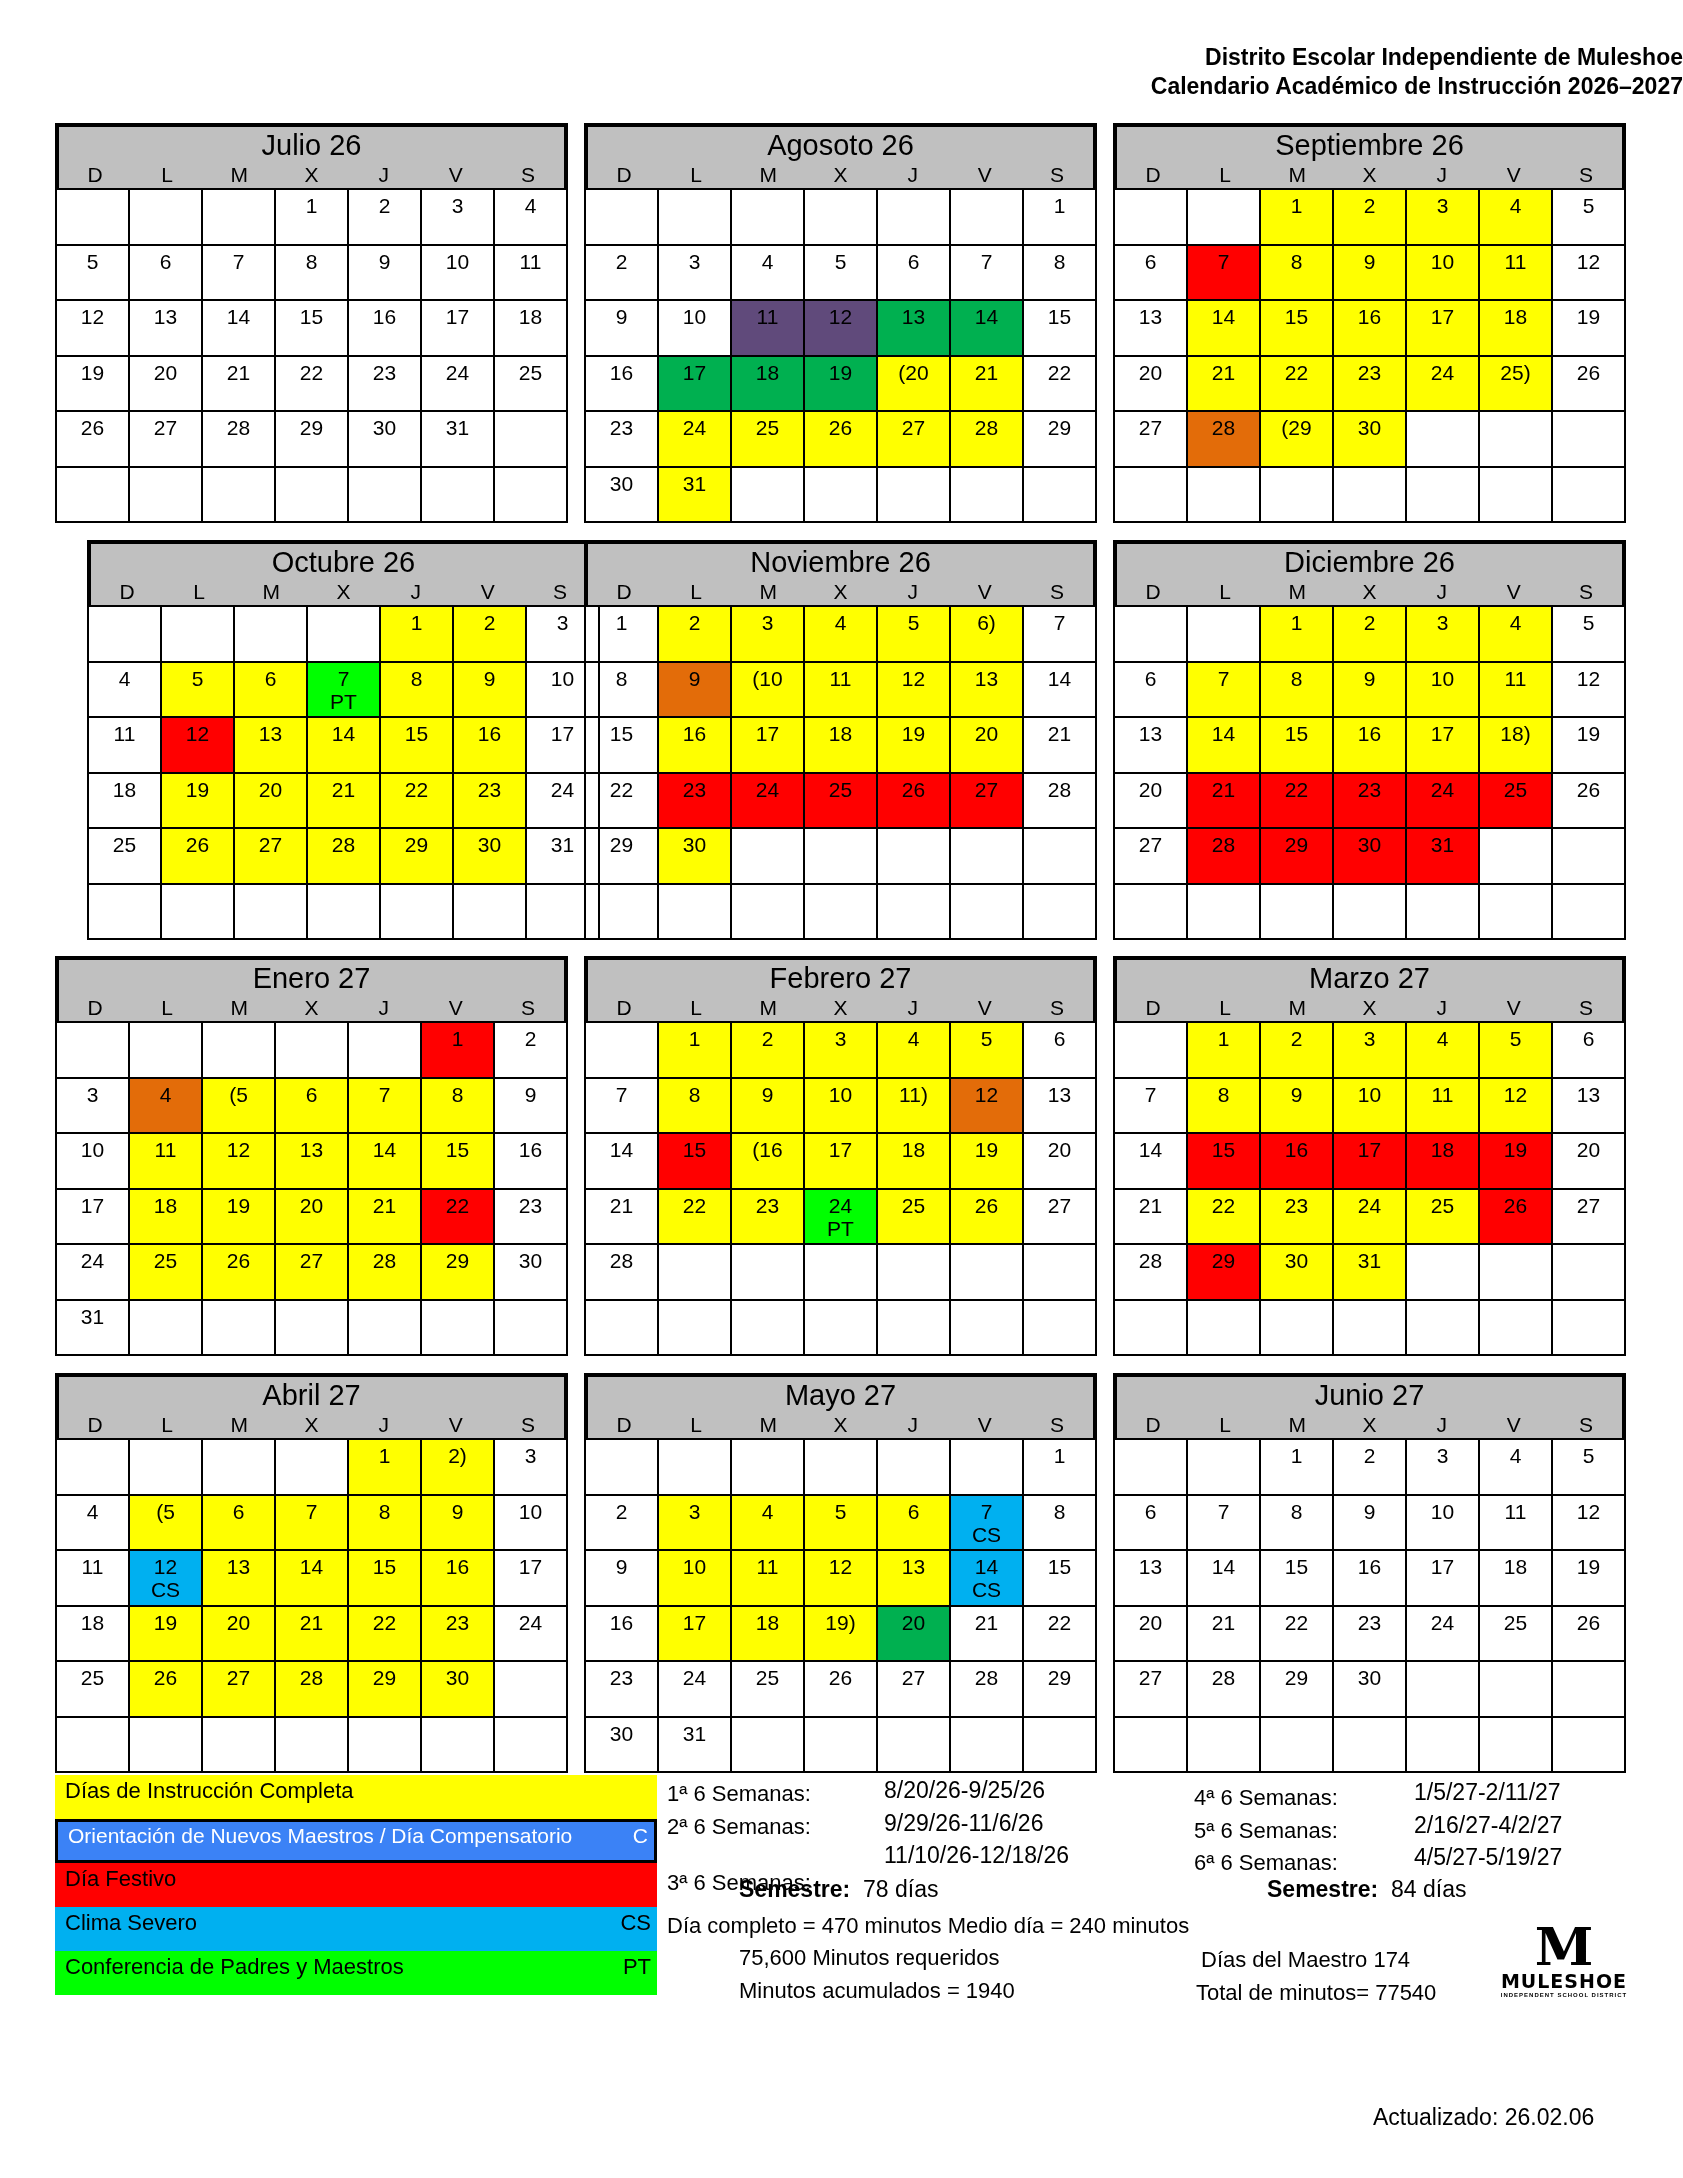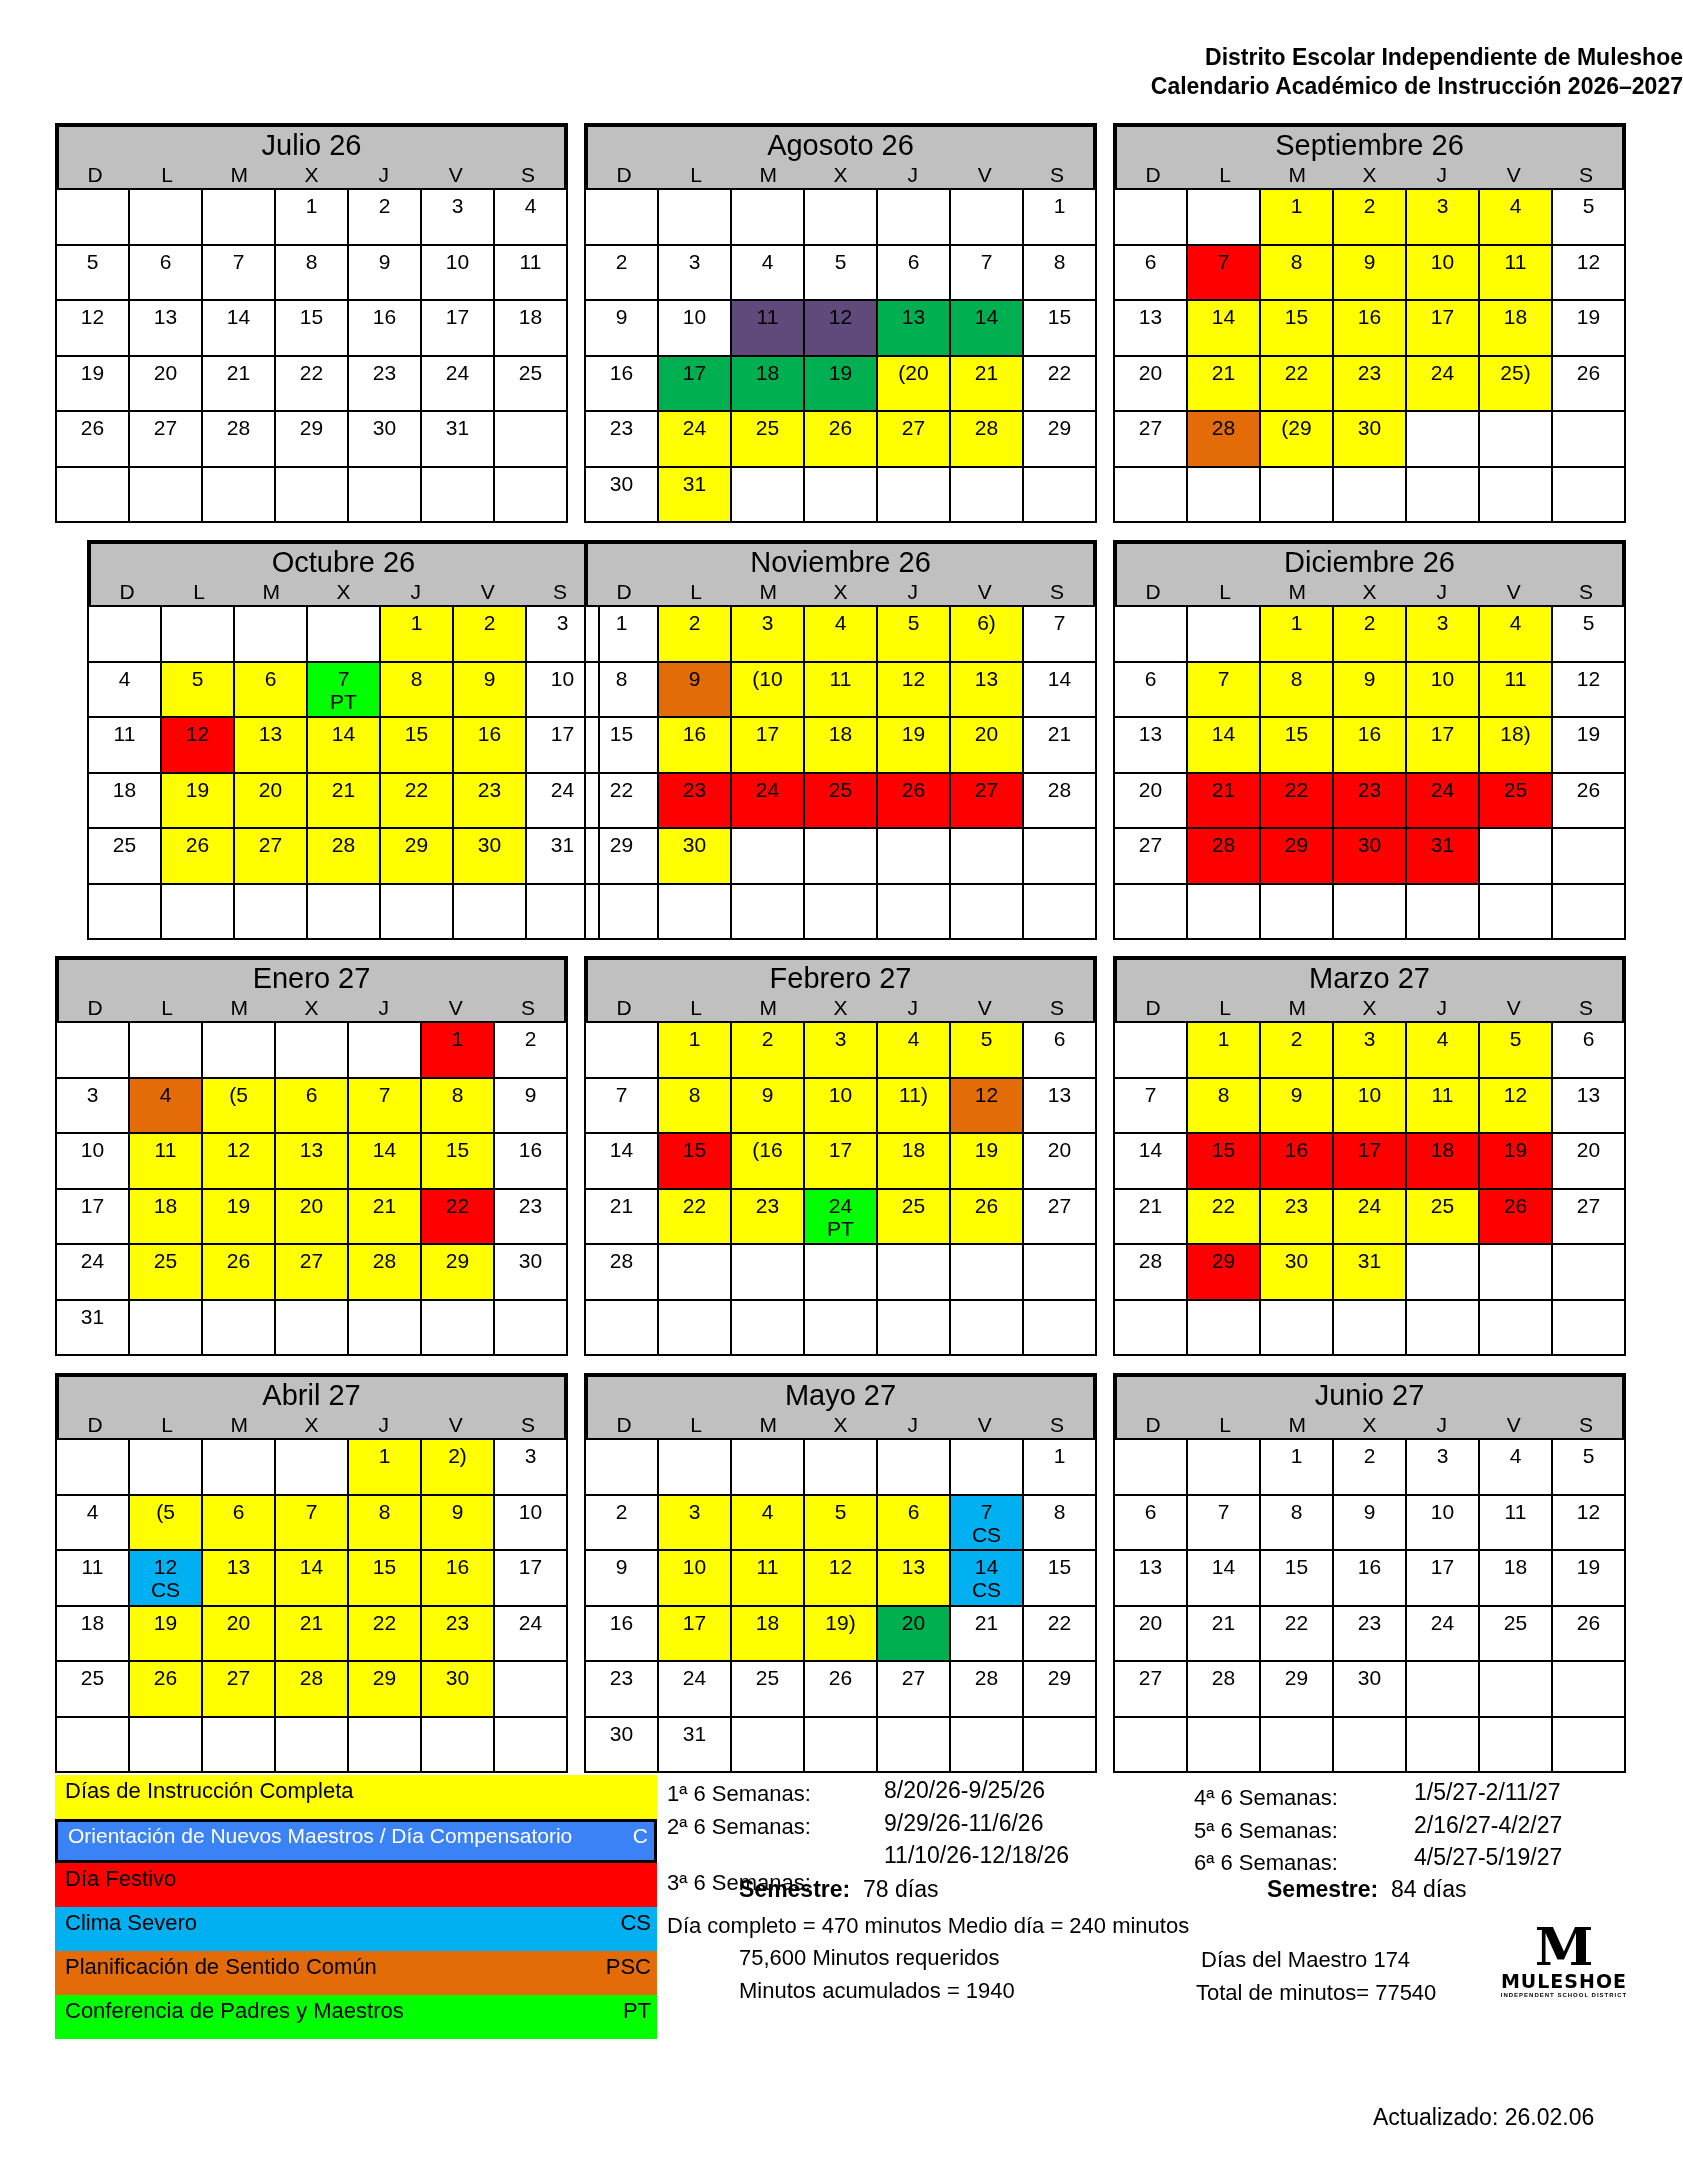--- a/index.html
+++ b/index.html
@@ -757,24 +757,20 @@
       <span>C</span>
     </div>
   <div class="lrow" id="lg3" style="background: rgb(255, 0, 0);">
       <span>Día Festivo</span>
       <span></span>
     </div>
   <div class="lrow" id="lg4" style="background: rgb(0, 176, 240);">
       <span>Clima Severo</span>
       <span>CS</span>
     </div>
-  <div class="lrow" id="lg5" style="background: rgb(227, 108, 9);">
-      <span>Planificación de Sentido Común</span>
-      <span>PSC</span>
-    </div>
   <div class="lrow" id="lg6" style="background: rgb(0, 255, 0);">
       <span>Conferencia de Padres y Maestros</span>
       <span>PT</span>
     </div>
 </div>
 
 <div class="info" style="left:667px; top:1781px;">1ª 6 Semanas:</div>
 <div class="info big" style="left:884px; top:1777px;">8/20/26-9/25/26</div>
 <div class="info" style="left:667px; top:1814px;">2ª 6 Semanas:</div>
 <div class="info big" style="left:884px; top:1810px;text-align:right;">9/29/26-11/6/26</div>

